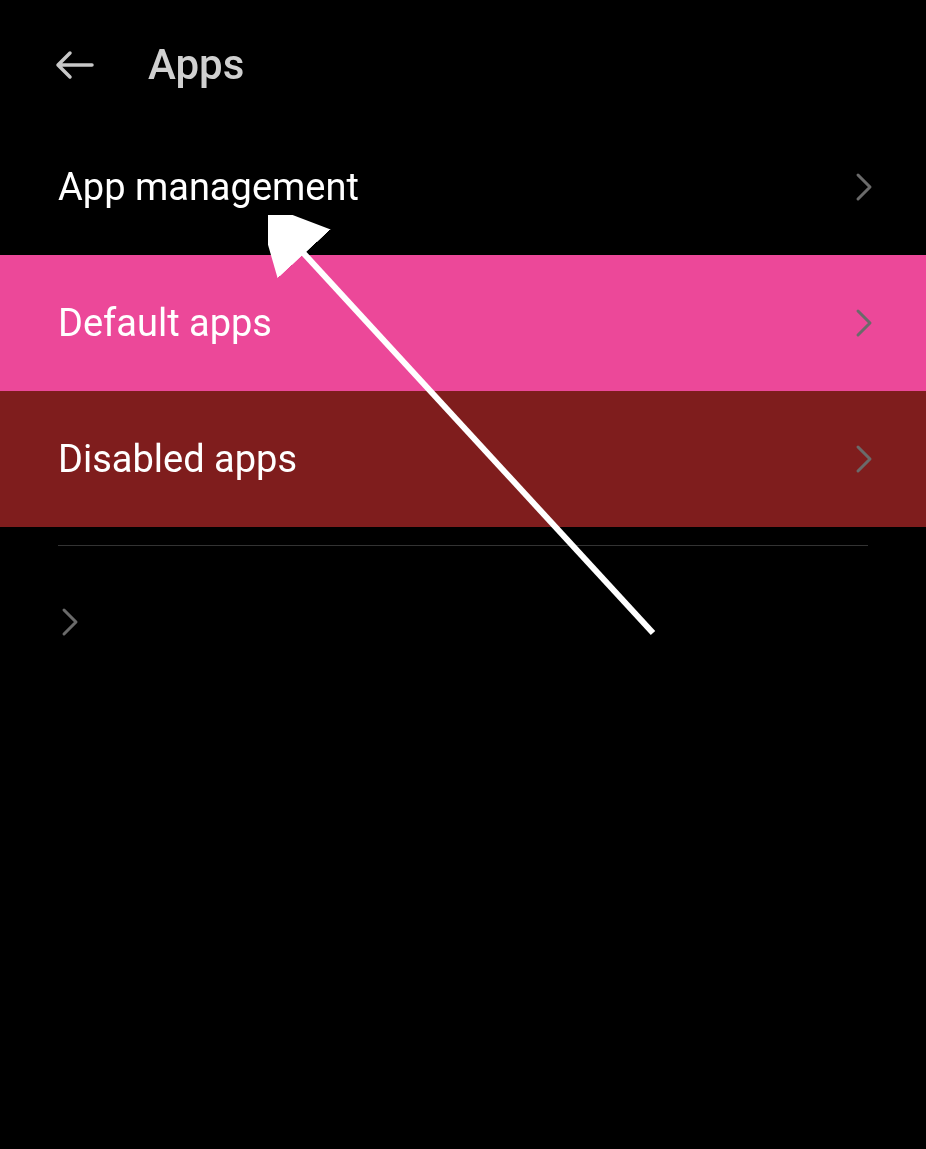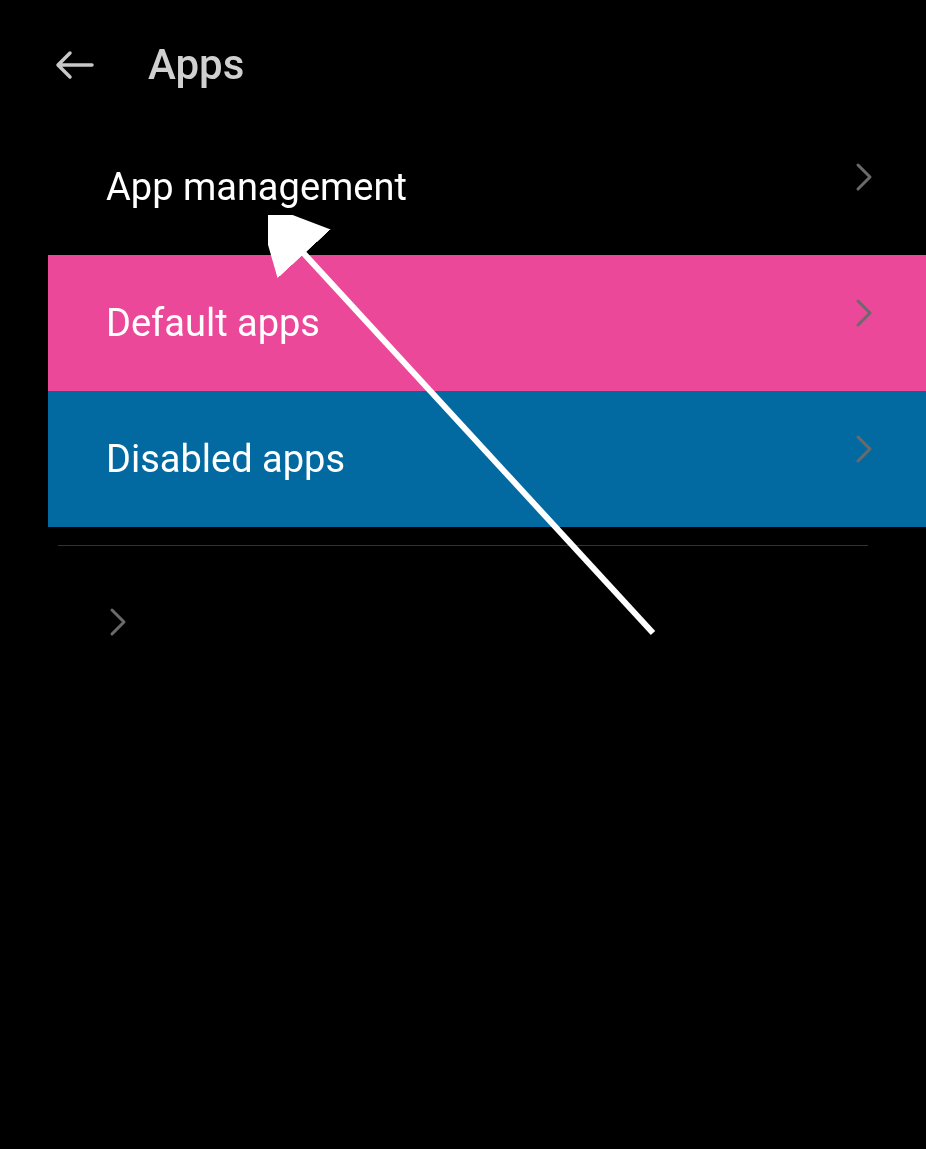--- a/index.html
+++ b/index.html
@@ -37,31 +37,30 @@
     .header-title {
       color: #d0d0d0;
       font-size: 42px;
       font-weight: 500;
     }
     .settings-list {
       width: 100%;
     }
     .settings-item {
       display: flex;
-      align-items: flex-start;
+      align-items: center;
       justify-content: space-between;
       padding: 46px 50px 46px 58px;
       cursor: pointer;
-      margin-left: 48px;
     }
     .settings-item.highlighted-1 {
       background-color: #ec4899;
     }
     .settings-item.highlighted-2 {
-      background-color: #0369a1;
+      background-color: #7f1d1d;
     }
     .item-label {
       color: #ffffff;
       font-size: 38px;
       font-weight: 400;
     }
     .chevron {
       width: 24px;
       height: 24px;
       display: flex;

